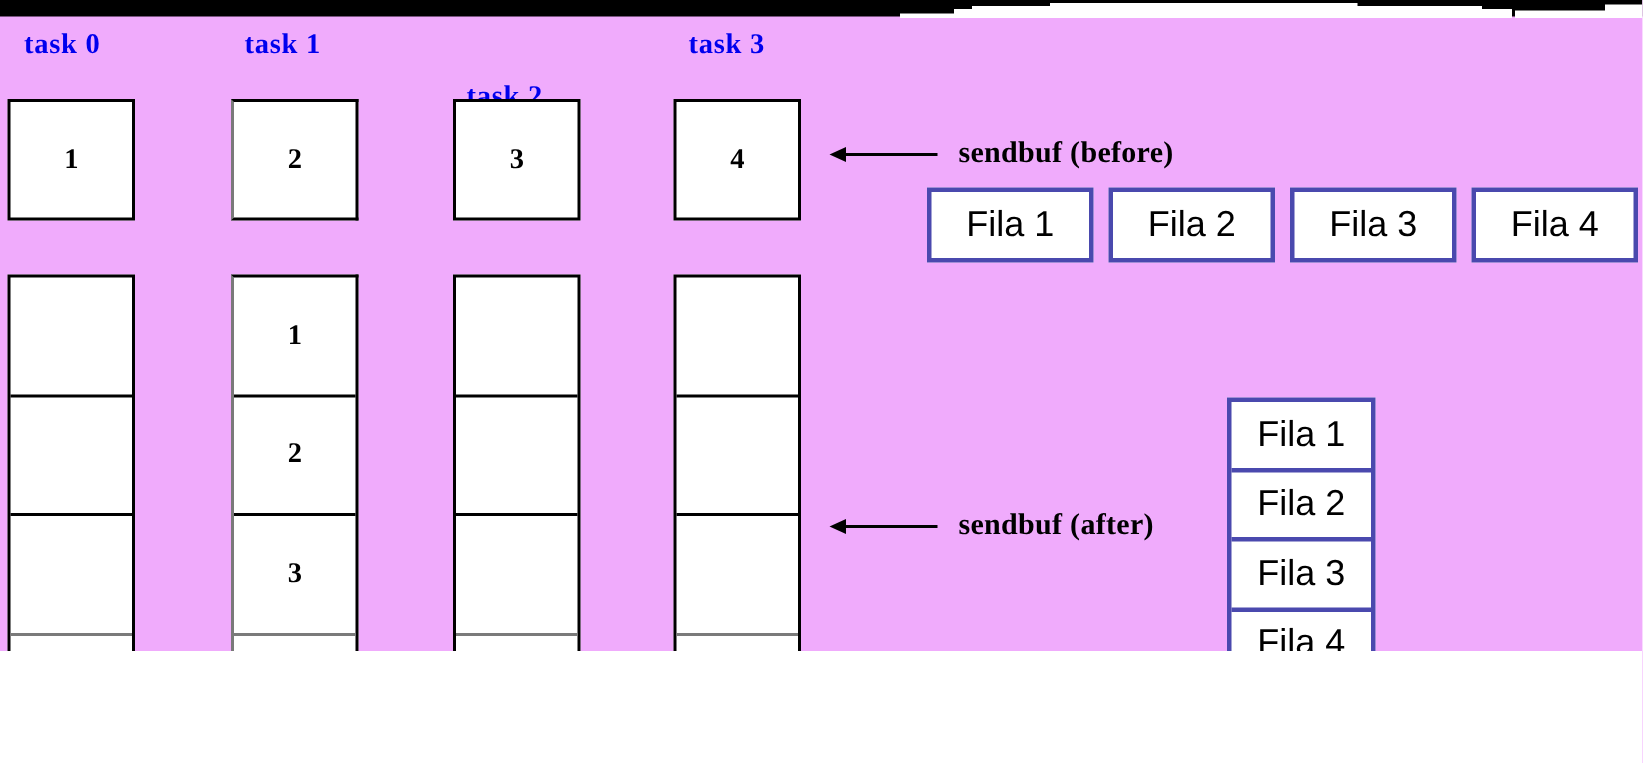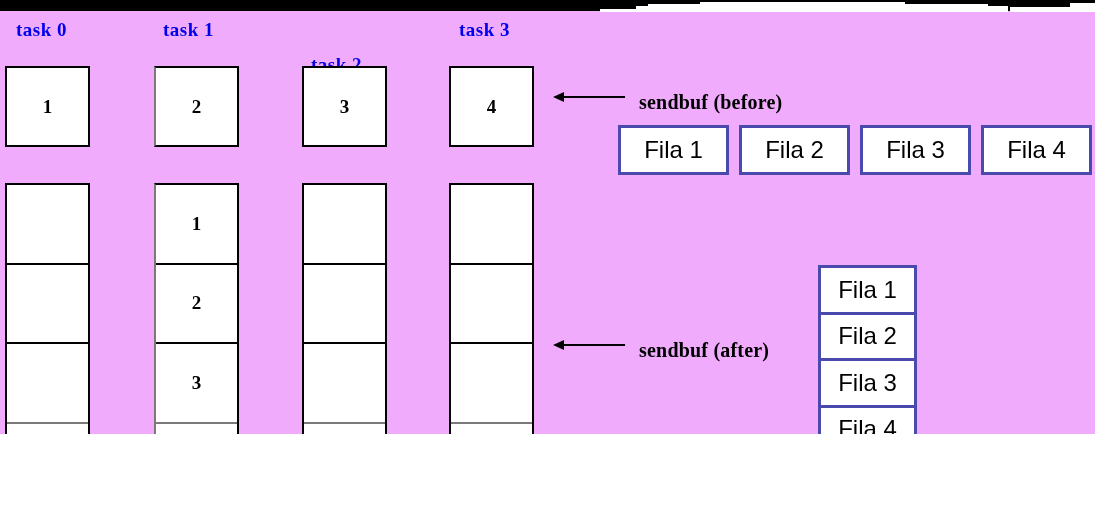--- a/index.html
+++ b/index.html
@@ -81,20 +81,21 @@
     border-bottom-color: #7a7a7a;
   }
   .recv-cell:last-child {
     border-bottom: none;
   }
 
   
   .annot {
     position: absolute;
     display: flex;
+    align-items: center;
     white-space: nowrap;
   }
   .arrow-wrap {
     position: relative;
     width: 72px;
     height: 12px;
     flex: 0 0 auto;
   }
   .arrow-line {
     position: absolute;

